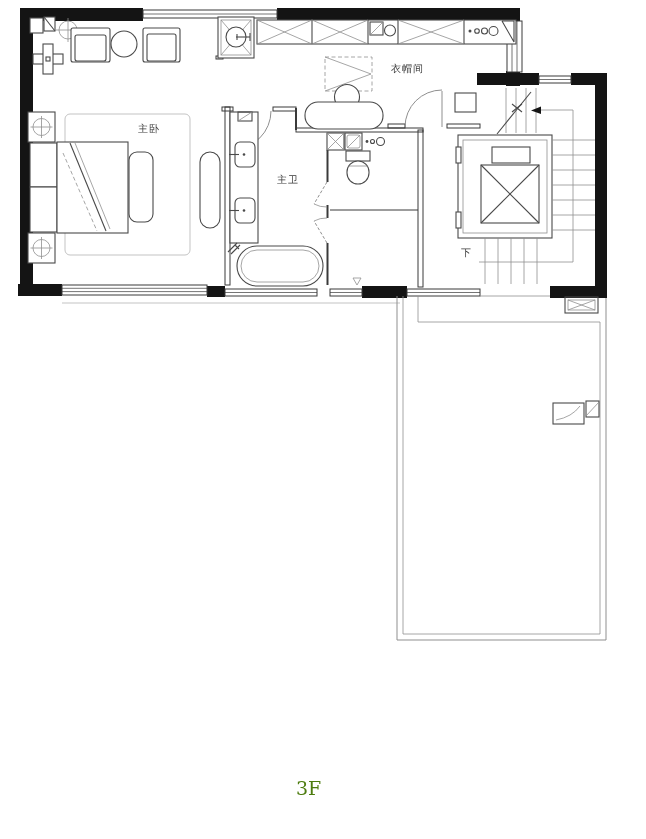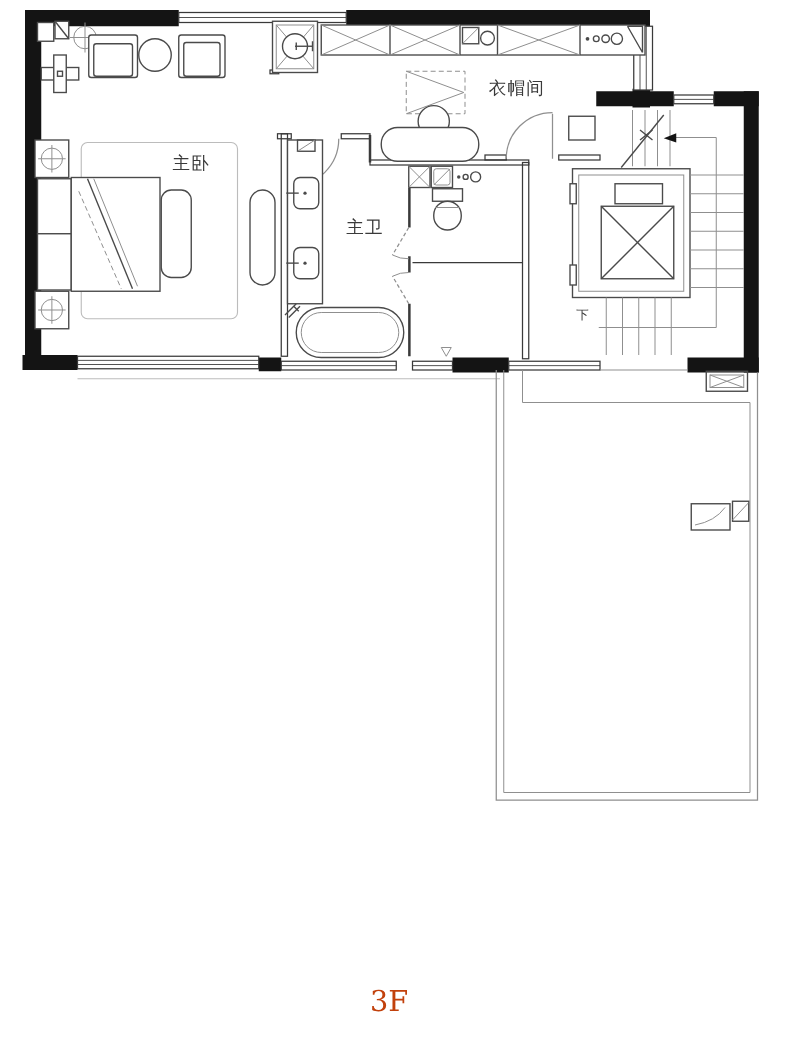--- a/index.html
+++ b/index.html
@@ -2,28 +2,28 @@
 <html style="--wall: #141414; --line: #3a3a3a; --furniture: #4a4a4a; --light: #8f8f8f; --faint: #bcbcbc; --text: #3a3a3a; --bg: #ffffff;"><head>
 <meta charset="utf-8">
 <style>
   html,body{margin:0;padding:0;background:#fff;}
   .plan{
     position:relative;width:646px;height:839px;background:var(--bg,#fff);
     font-family:"DejaVu Sans",sans-serif;overflow:hidden;
   }
   .plan svg{position:absolute;left:0;top:0;}
   .room-label{
-    position:absolute;color:var(--text,#3a3a3a);font-size:14px;letter-spacing:1px;
+    position:absolute;color:var(--text,#3a3a3a);font-size:10px;letter-spacing:1px;
     white-space:nowrap;line-height:1;
   }
   .down-label{
     position:absolute;color:var(--text,#3a3a3a);font-size:10px;line-height:1;white-space:nowrap;
   }
   .floor-label{
-    position:absolute;color:#c2410c;font-family:"DejaVu Serif",serif;font-size:23px;line-height:1;margin-top:12px;
+    position:absolute;color:#4d7c0f;font-family:"DejaVu Serif",serif;font-size:19px;line-height:1;
   }
   .wall{fill:var(--wall,#141414);stroke:none;}
   .w-thin{stroke:var(--line,#2e2e2e);fill:none;stroke-width:1;}
   .w-thick{stroke:var(--line,#2e2e2e);fill:none;stroke-width:2;}
   .furn{stroke:var(--furniture,#474747);fill:none;stroke-width:1.1;}
   .furnf{stroke:var(--furniture,#474747);fill:#fff;stroke-width:1.1;}
   .lt{stroke:var(--light,#8f8f8f);fill:none;stroke-width:.8;}
   .faint{stroke:var(--faint,#b8b8b8);fill:none;stroke-width:.9;}
   .door{stroke:var(--light,#8f8f8f);fill:none;stroke-width:1;}
   .win{stroke:var(--line,#2e2e2e);fill:#fff;stroke-width:1;}

